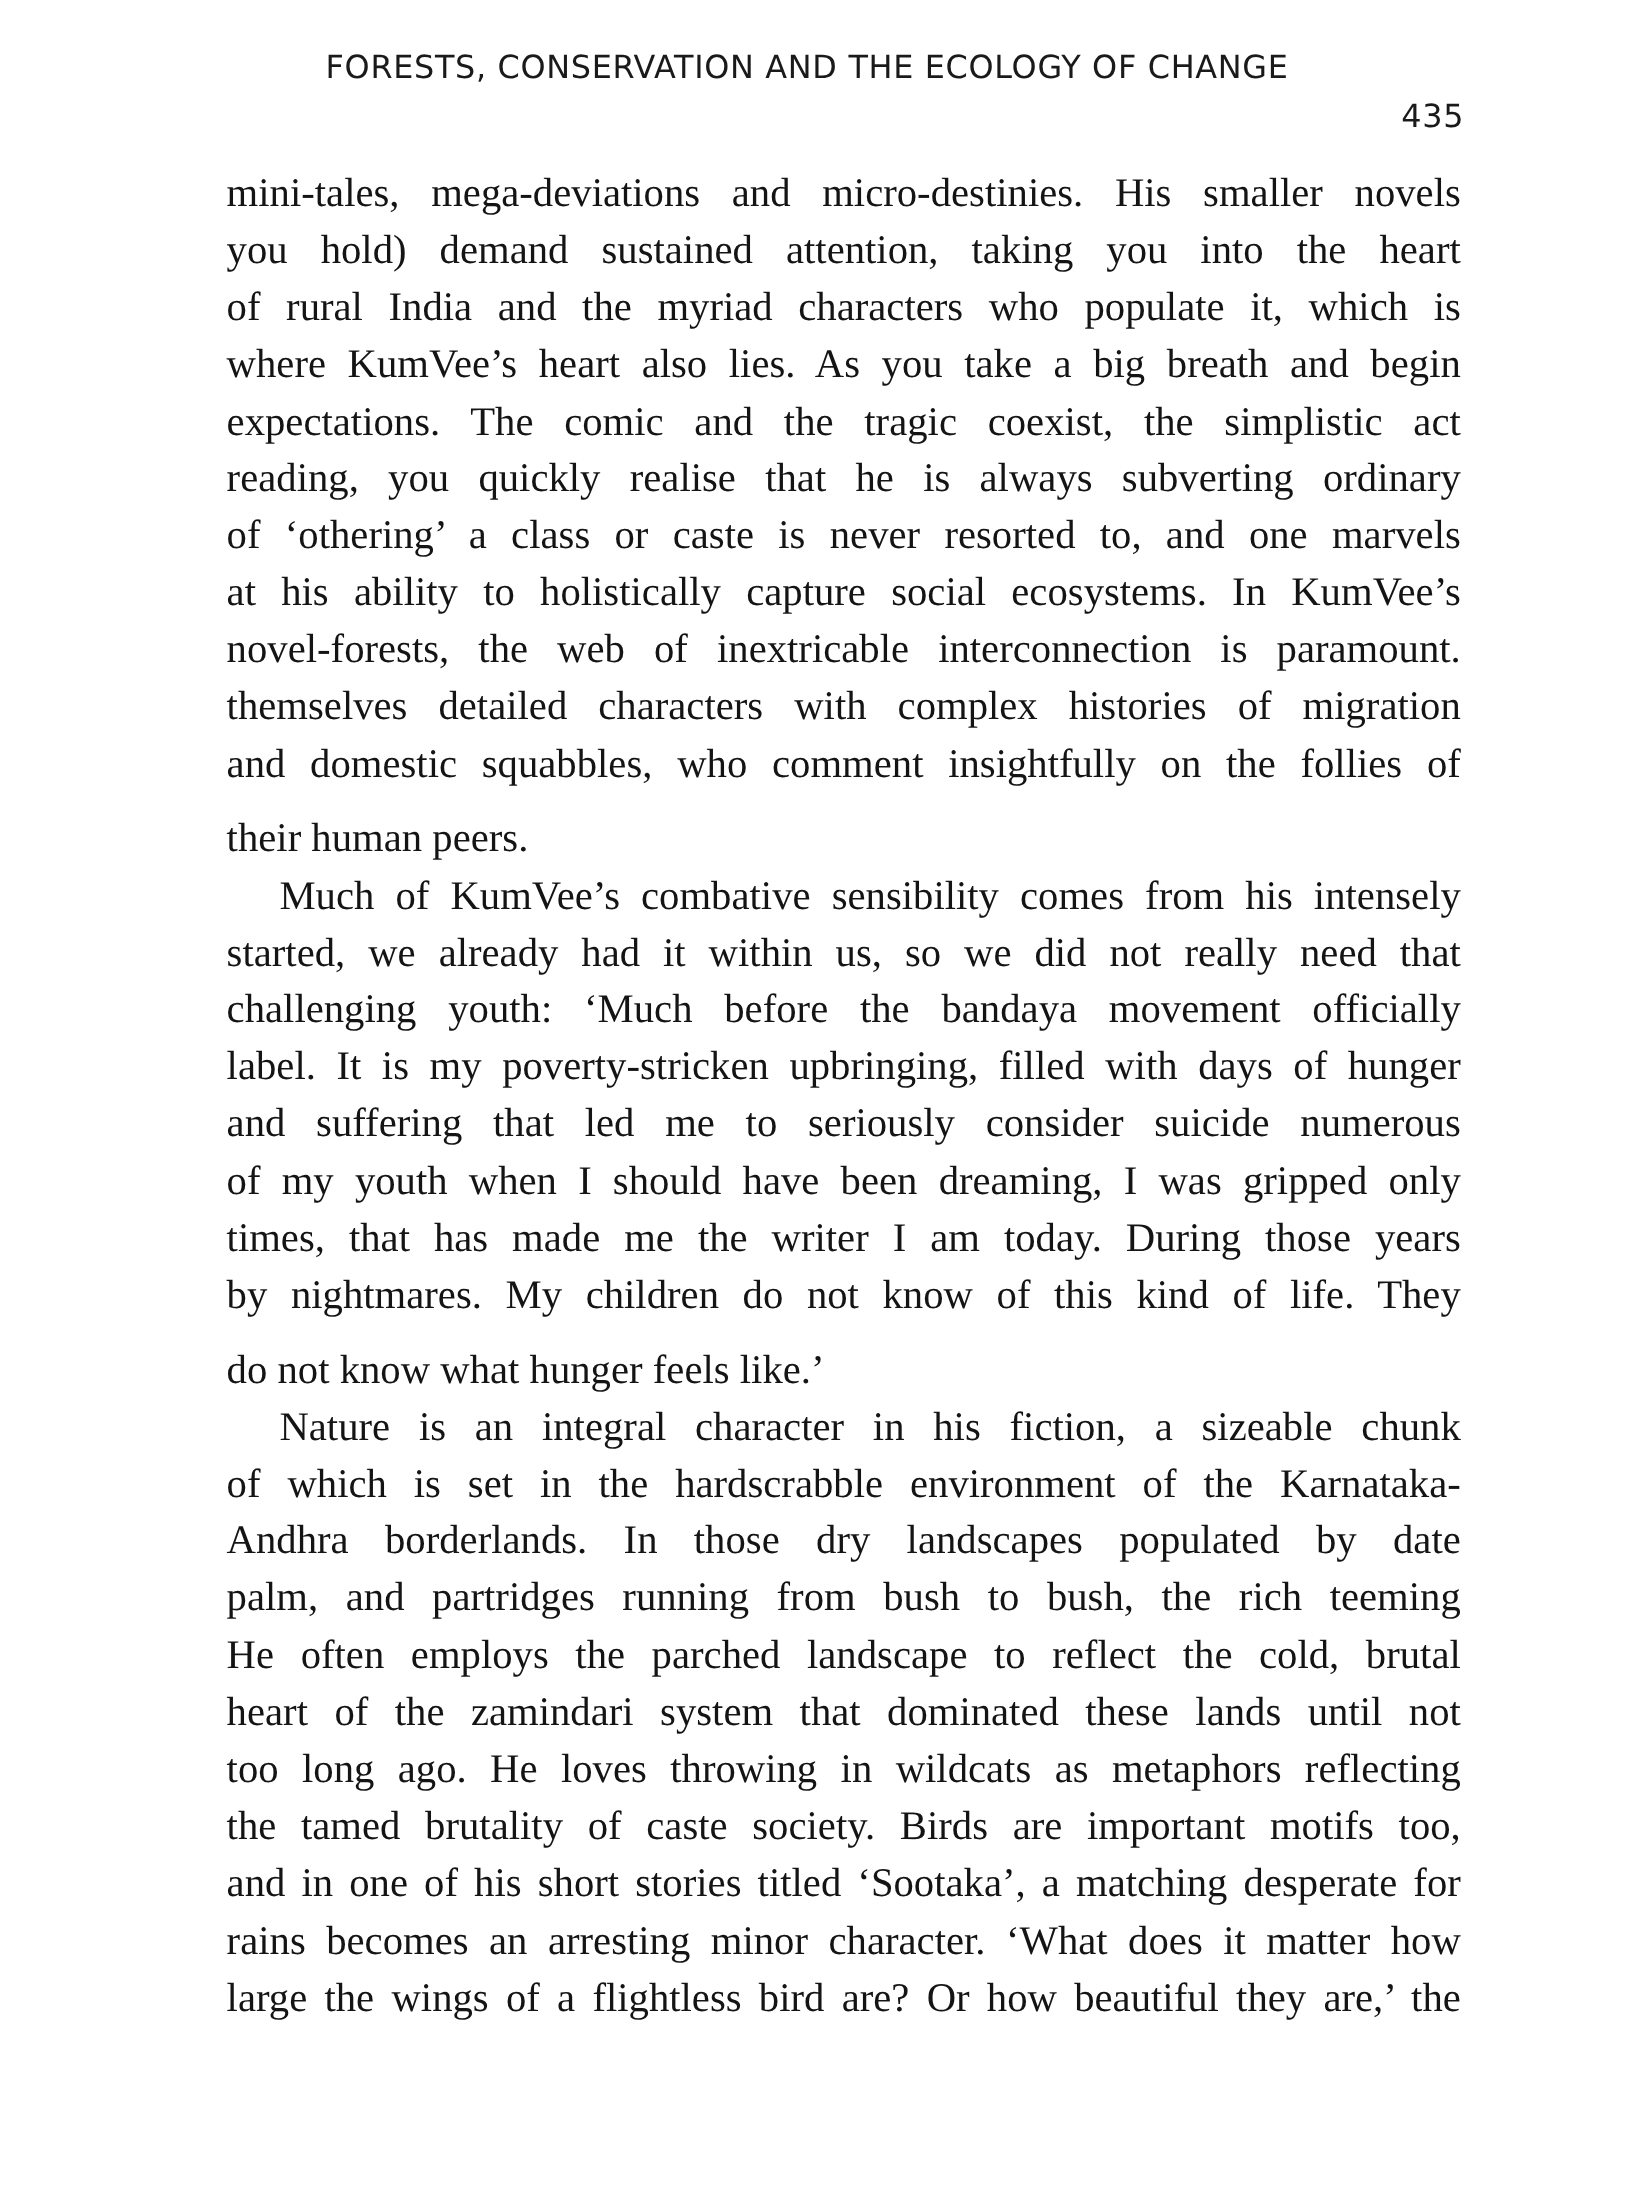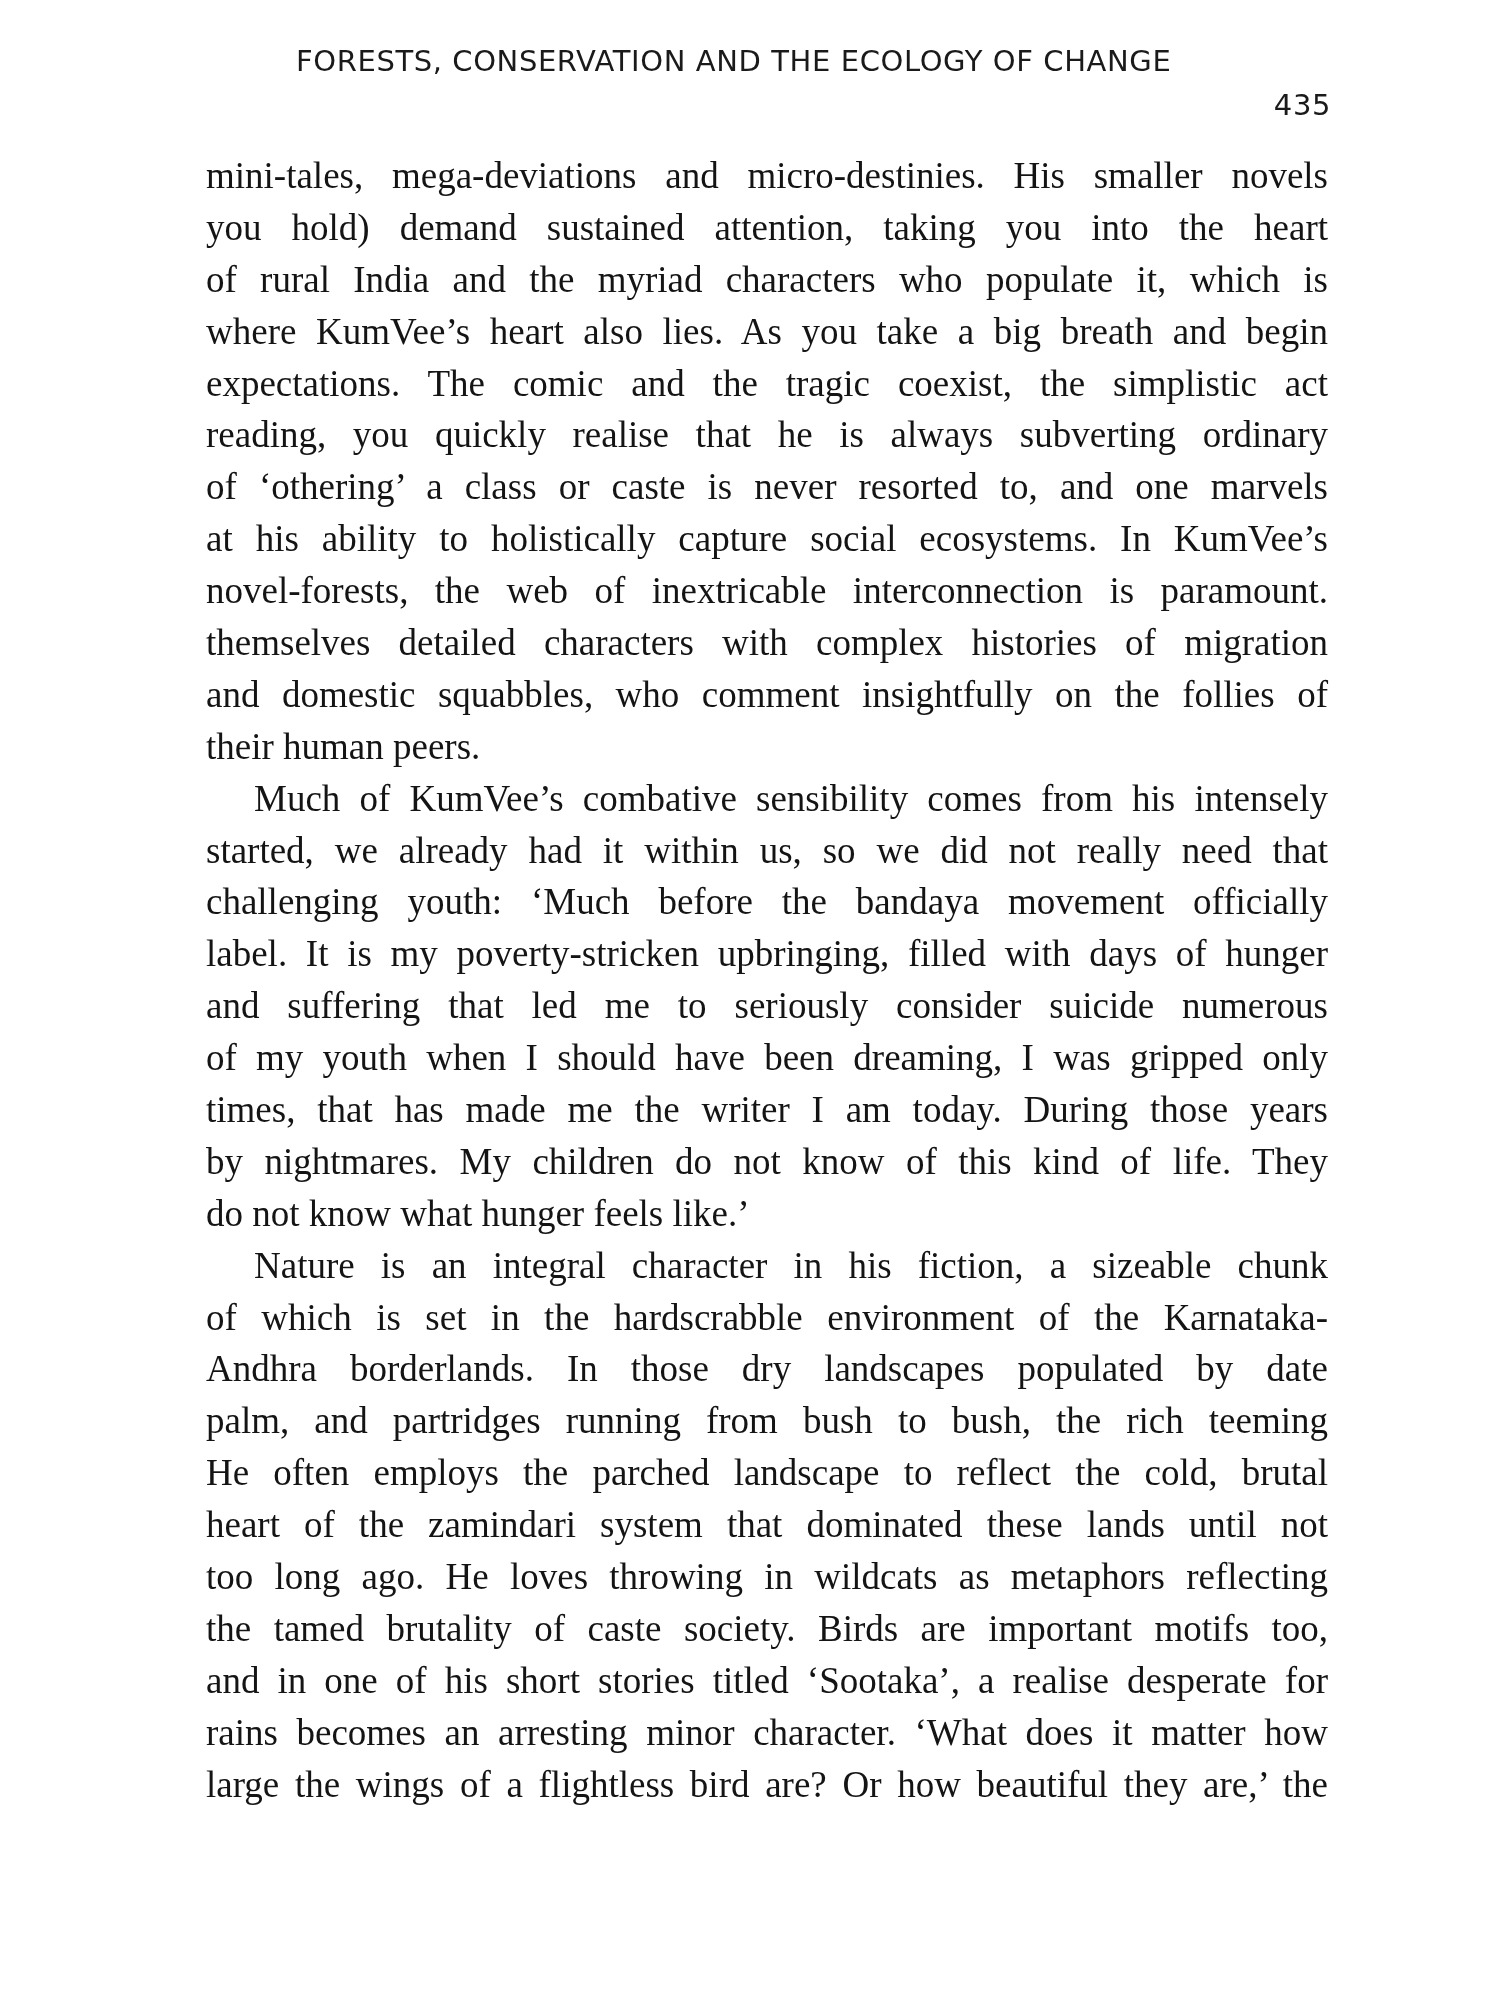--- a/index.html
+++ b/index.html
@@ -49,20 +49,21 @@
     .line {
       display: block;
       height: 51.9px;
       white-space: nowrap;
       text-align: justify;
       text-align-last: justify;
       overflow: visible;
     }
     .line.last {
       text-align-last: left;
+      margin-top: 16px;
     }
     .line.indent {
       padding-left: 48px;
     }
     .seg-italic {
       font-style: italic;
     }
   </style>
 </head>
 <body>
@@ -100,17 +101,17 @@
     </div>
     <div>
       <span class="line indent"><span>Nature is an integral character in his fiction, a sizeable chunk</span></span>
       <span class="line"><span>of which is set in the hardscrabble environment of the Karnataka-</span></span>
       <span class="line"><span>Andhra borderlands. In those dry landscapes populated by date</span></span>
       <span class="line"><span>palm, and partridges running from bush to bush, the rich teeming</span></span>
       <span class="line"><span>He often employs the parched landscape to reflect the cold, brutal</span></span>
       <span class="line"><span>heart of the zamindari system that dominated these lands until not</span></span>
       <span class="line"><span>too long ago. He loves throwing in wildcats as metaphors reflecting</span></span>
       <span class="line"><span>the tamed brutality of caste society. Birds are important motifs too,</span></span>
-      <span class="line"><span>and in one of his short stories titled ‘Sootaka’, a realise desperate for</span></span>
+      <span class="line"><span>and in one of his short stories titled ‘Sootaka’, a matching desperate for</span></span>
       <span class="line"><span>rains becomes an arresting minor character. ‘What does it matter how</span></span>
       <span class="line"><span>large the wings of a flightless bird are? Or how beautiful they are,’ the</span></span>
     </div>
   </div>
 
 </body></html>

